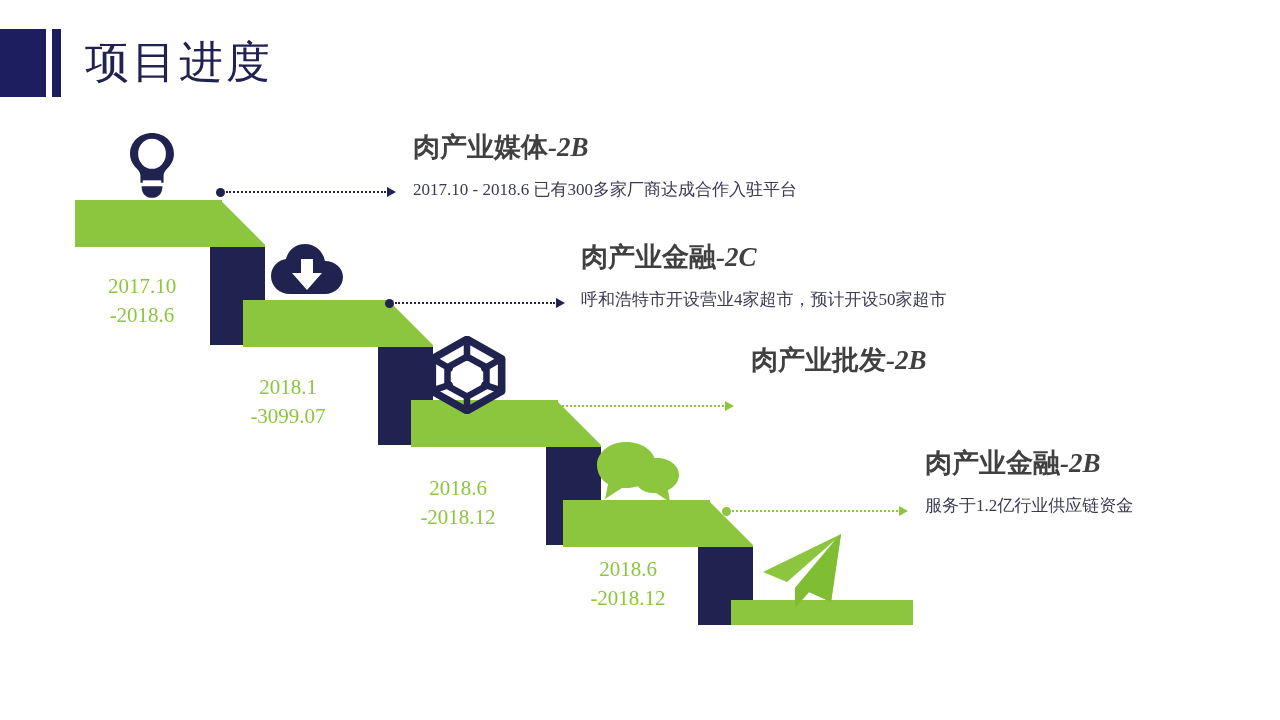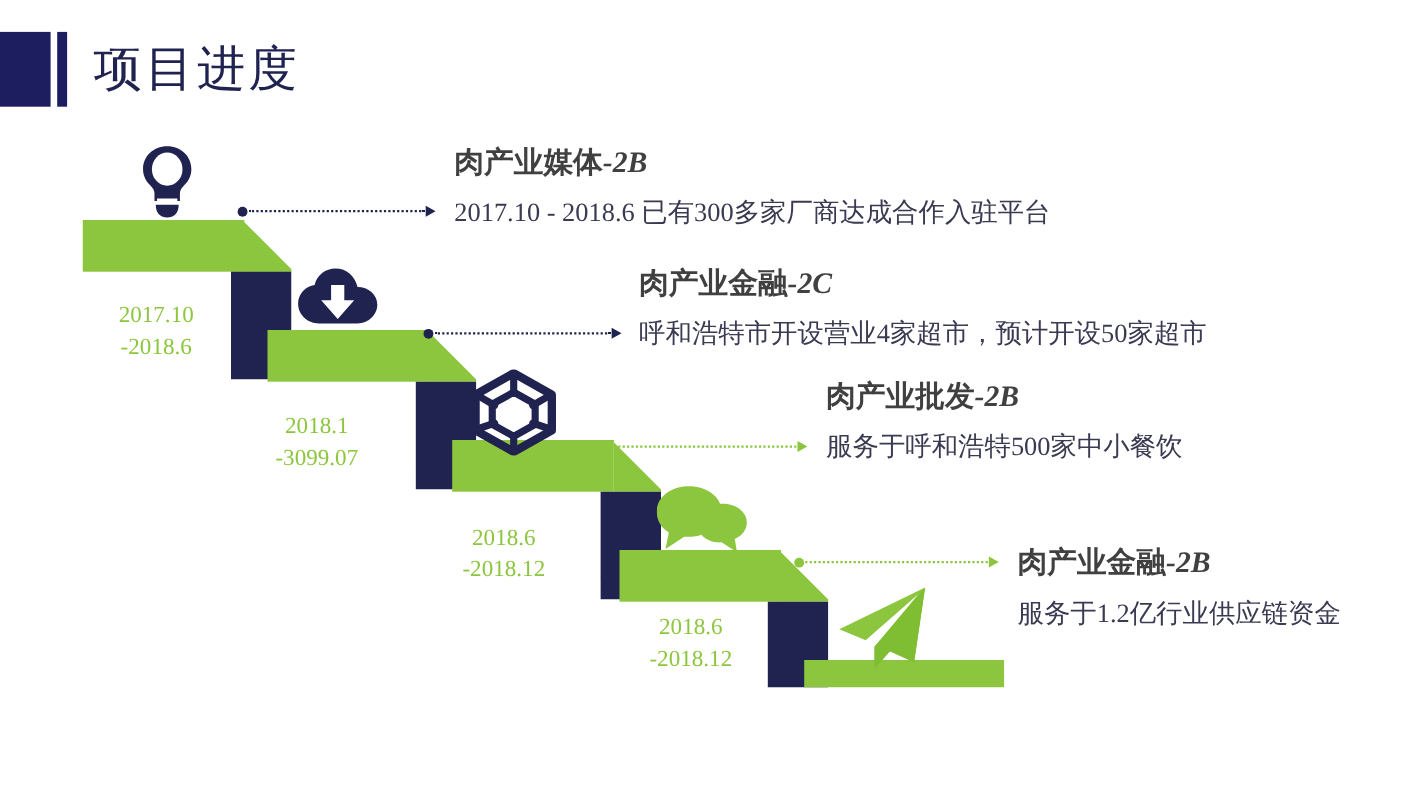--- a/index.html
+++ b/index.html
@@ -114,21 +114,21 @@
     font-weight: bold;
     line-height: 1.25;
     font-family: "Liberation Serif", "DejaVu Serif", serif;
   }
   .item-title .suffix {
     font-style: italic;
     font-family: "Liberation Serif", "DejaVu Serif", serif;
   }
   .item-desc {
     color: #3a3a52;
-    font-size: 24px;
+    font-size: 17px;
     line-height: 1.3;
     font-family: "Liberation Serif", "DejaVu Serif", serif;
   }
   .t-left  { text-align: left; }
 </style>
 </head>
 <body>
 
 <div id="slide">
 
@@ -271,23 +271,22 @@
     <div class="item-title">
       <span>肉产业金融</span><span class="suffix">-2C</span>
     </div>
     <div class="item-desc" style="margin-top:14px;">呼和浩特市开设营业4家超市，预计开设50家超市</div>
   </div>
 
   <div class="item t-left" style="left:751px; top:344px;">
     <div class="item-title" style="text-align:left;">
       <span>肉产业批发</span><span class="suffix">-2B</span>
     </div>
-    <div class="item-desc" style="margin-top:14px;">服务于呼和浩特500家中小餐饮</div>
-  </div>
-
-  <div class="item t-left" style="left:925px; top:447px;margin-top:48px;">
+  </div>
+
+  <div class="item t-left" style="left:925px; top:447px;">
     <div class="item-title">
       <span>肉产业金融</span><span class="suffix">-2B</span>
     </div>
     <div class="item-desc" style="margin-top:14px;">服务于1.2亿行业供应链资金</div>
   </div>
 
 </div>
 
 </body></html>

